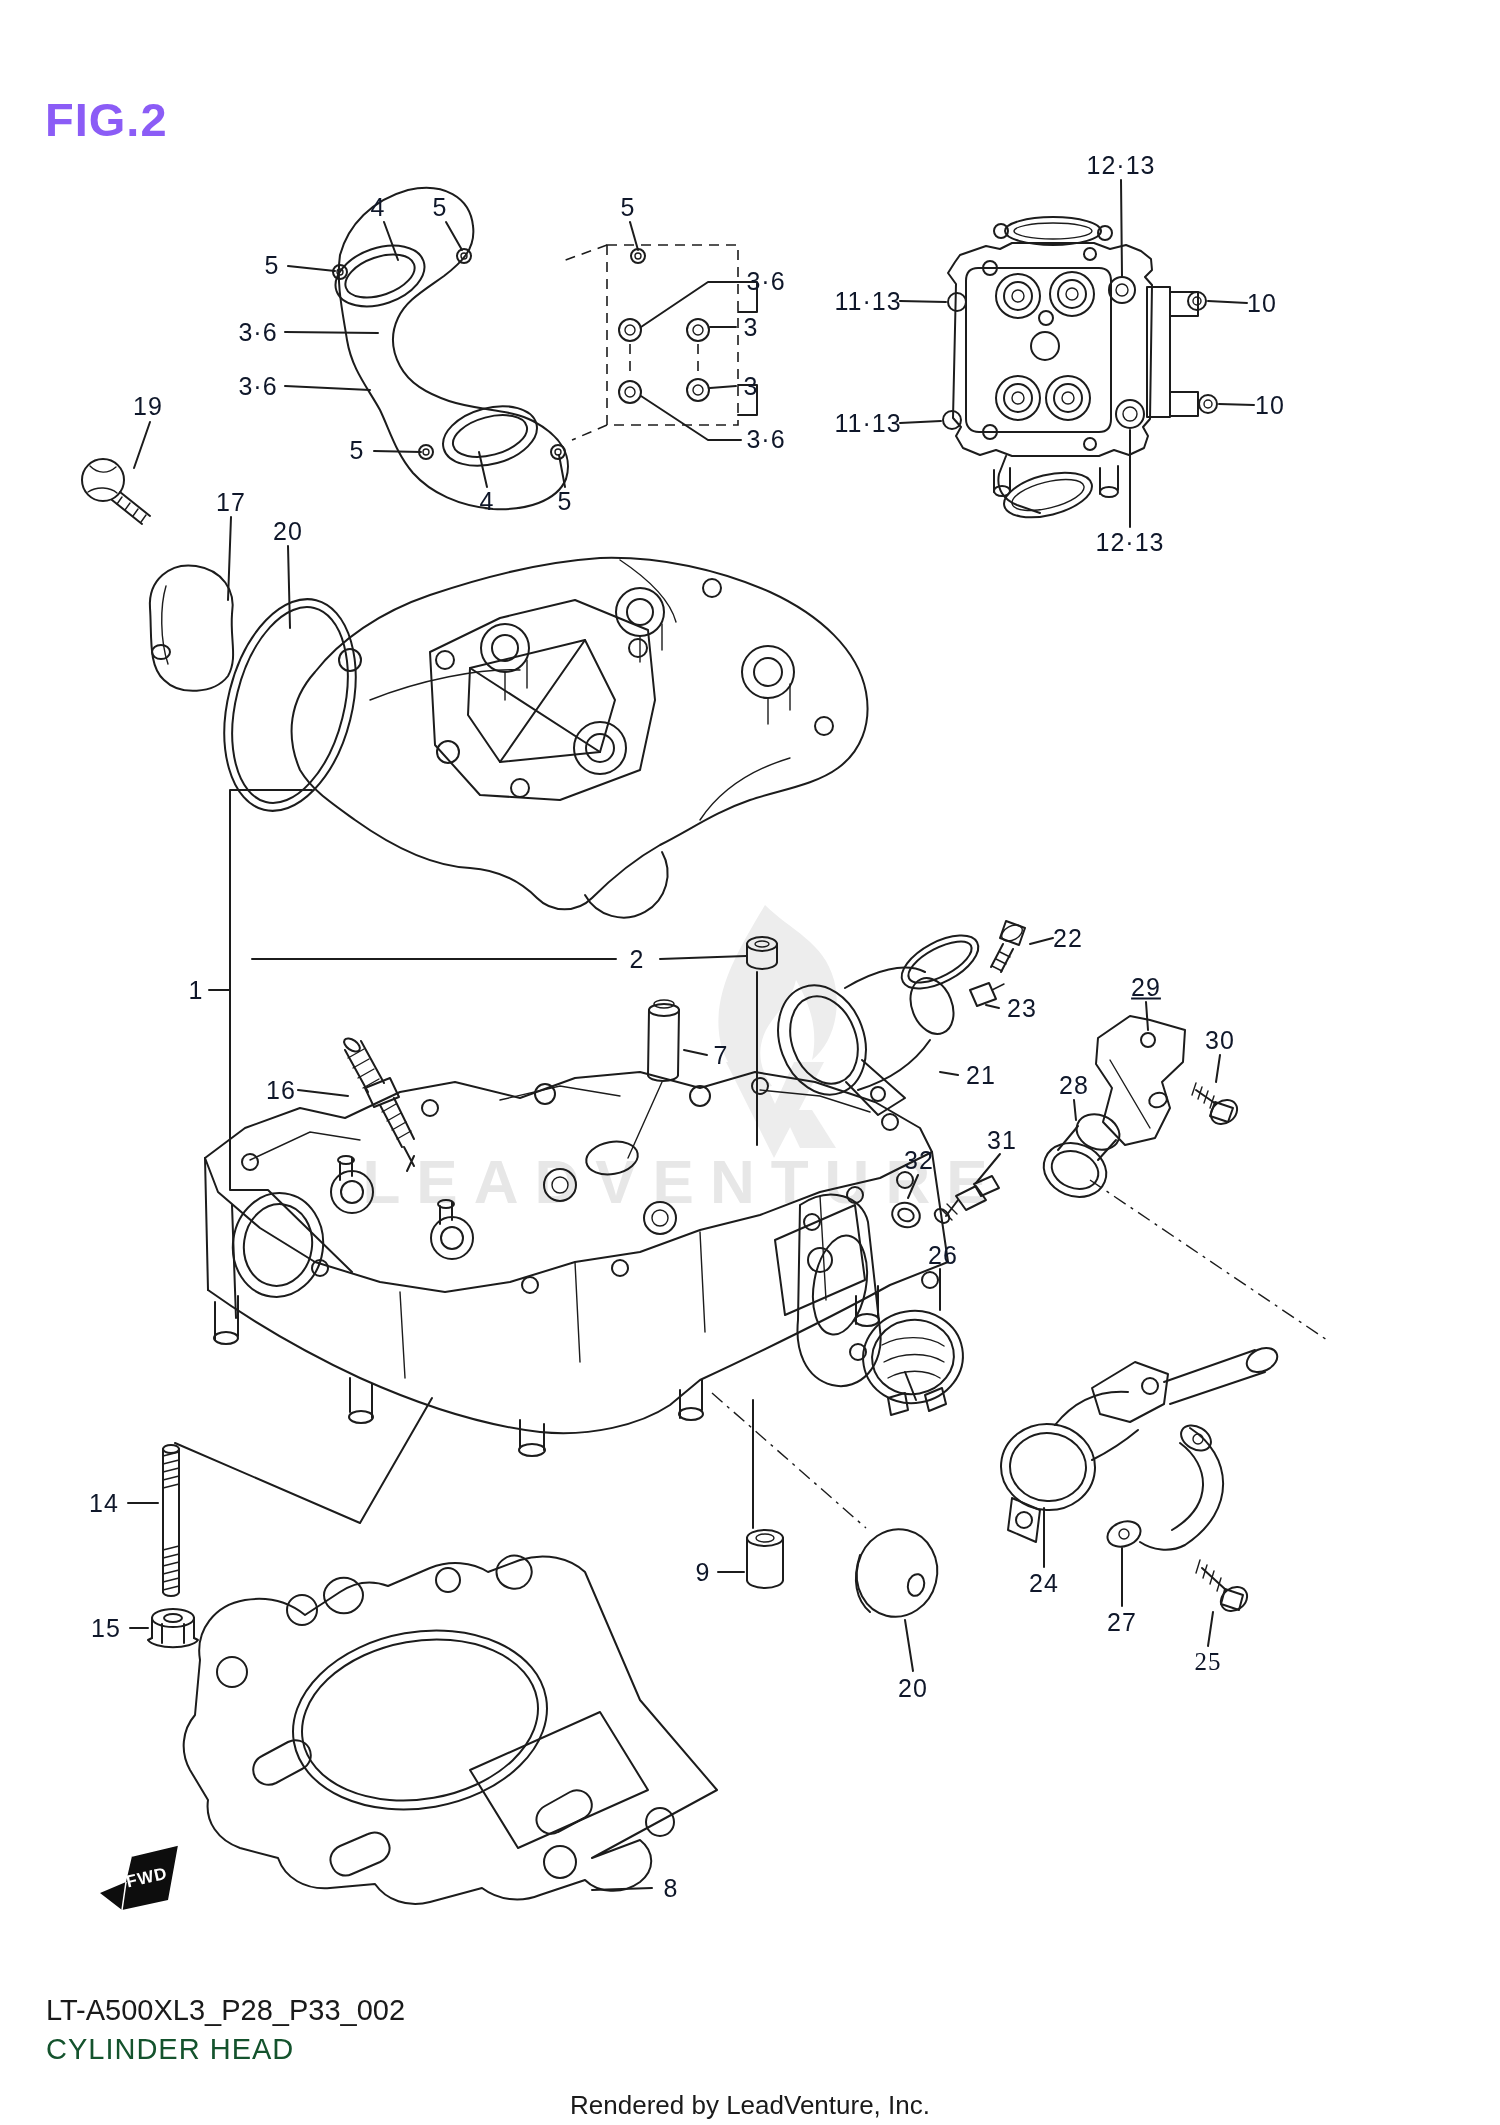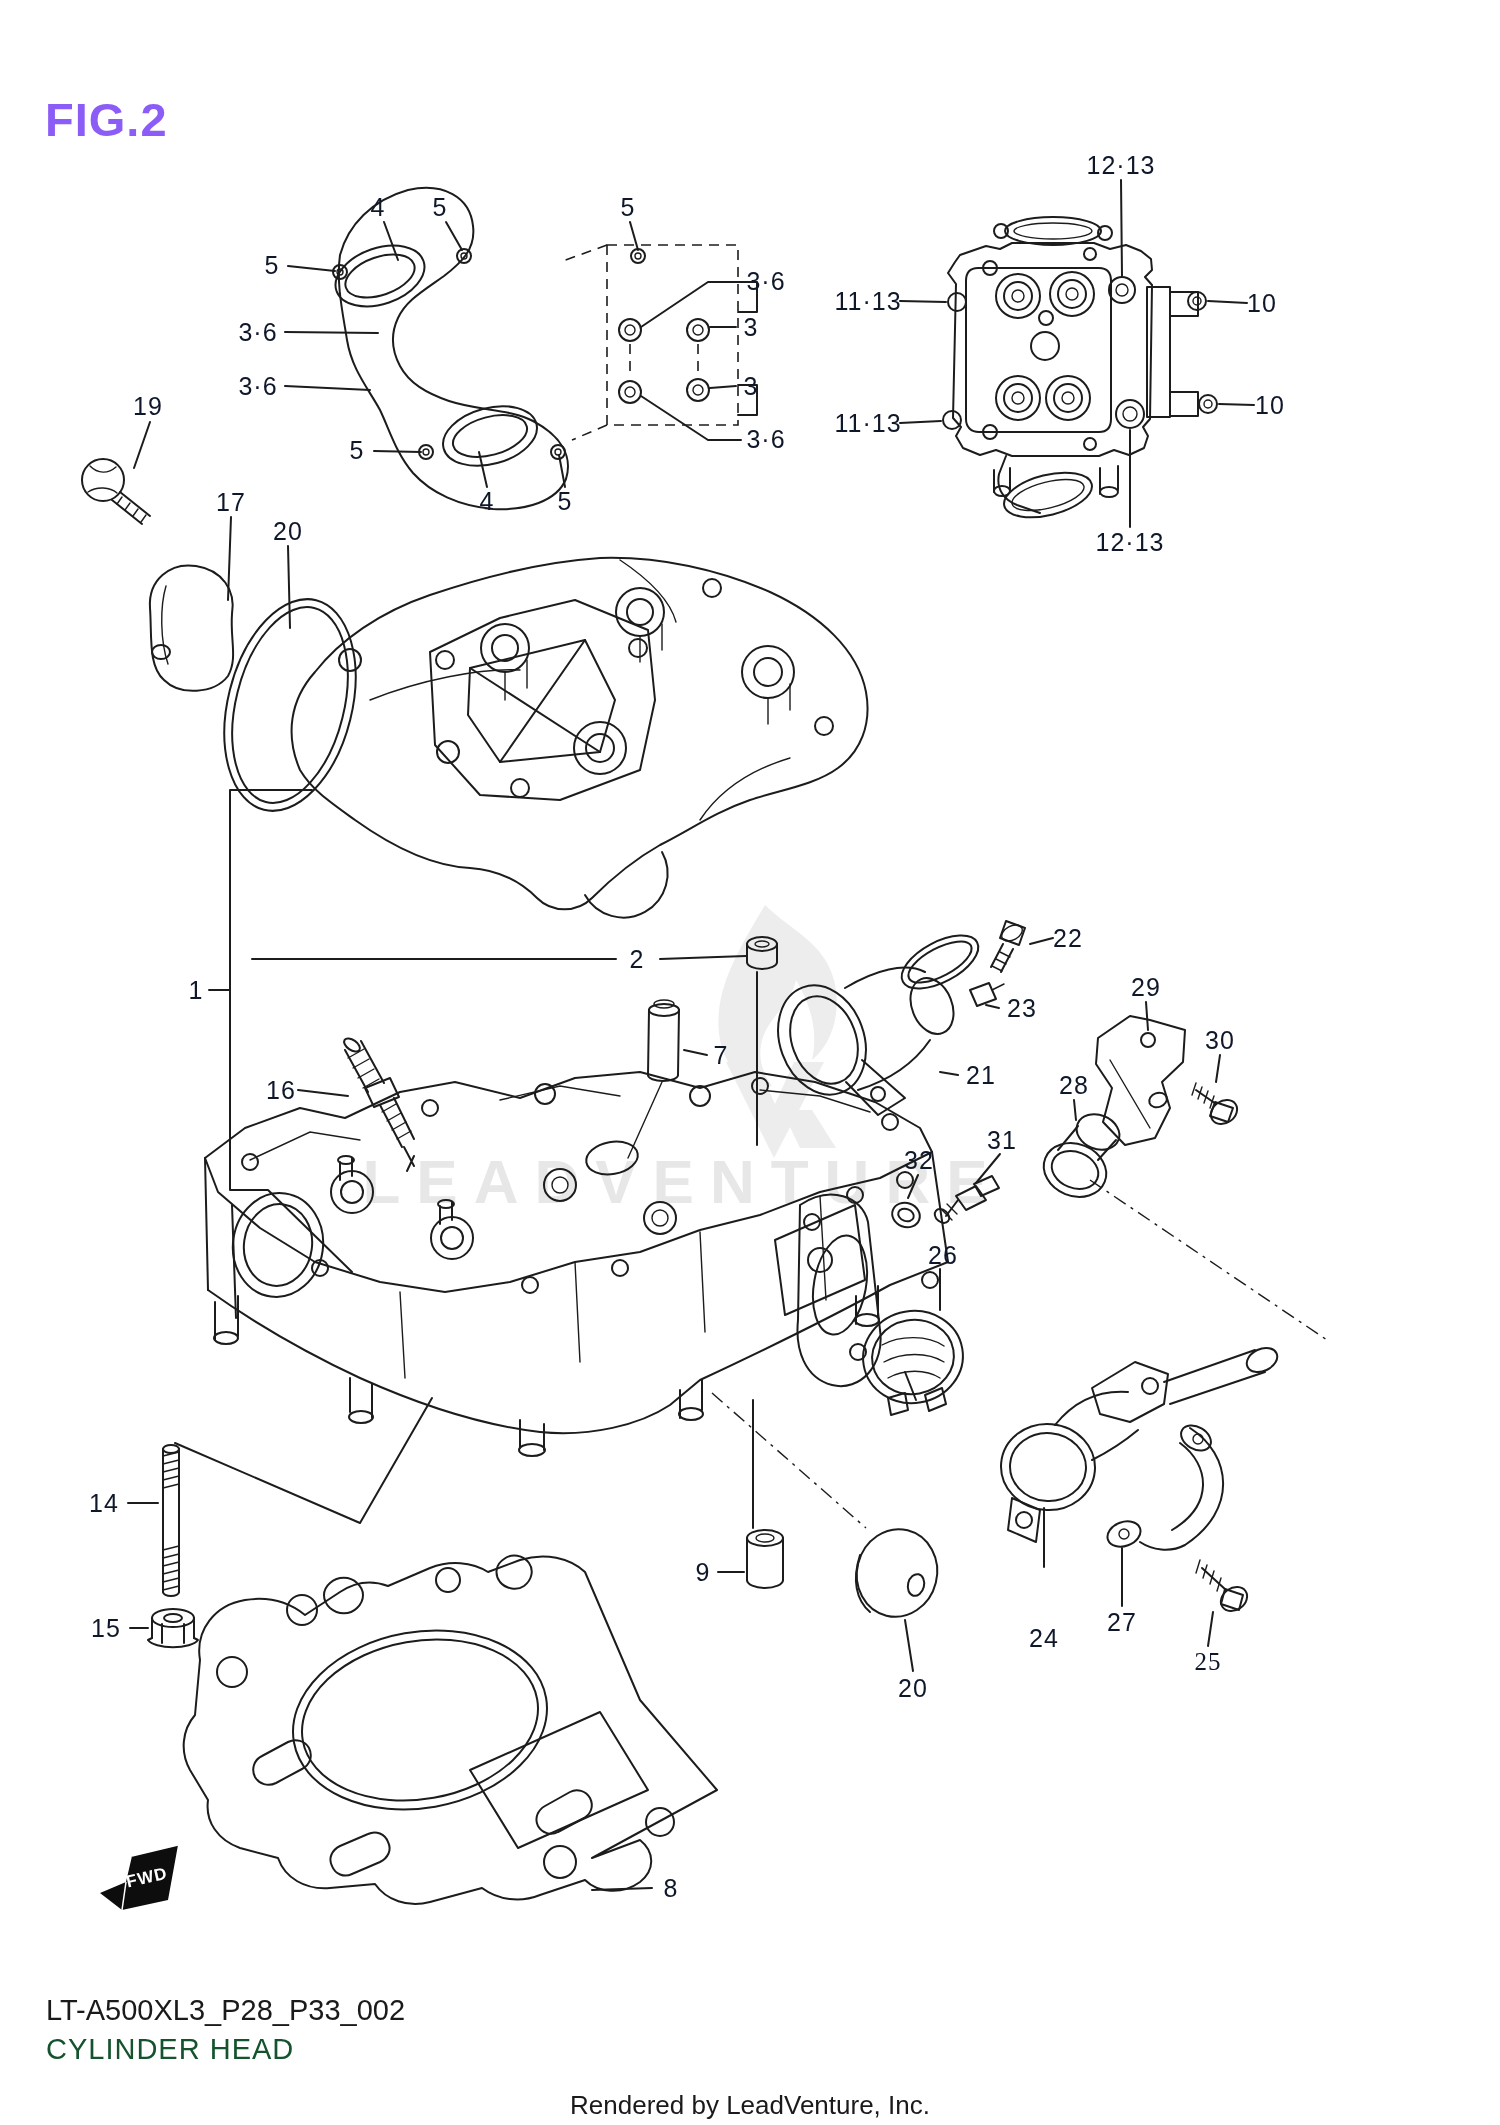--- a/index.html
+++ b/index.html
@@ -455,31 +455,31 @@
       <div class="callout" style="left: 148px; top: 406px;">19</div>
       <div class="callout" style="left: 231px; top: 502px;">17</div>
       <div class="callout" style="left: 288px; top: 531px;">20</div>
       <div class="callout" style="left: 196px; top: 990px;">1</div>
       <div class="callout" style="left: 637px; top: 959px;">2</div>
       <div class="callout" style="left: 281px; top: 1090px;">16</div>
       <div class="callout" style="left: 721px; top: 1055px;">7</div>
       <div class="callout" style="left: 1068px; top: 938px;">22</div>
       <div class="callout" style="left: 1022px; top: 1008px;">23</div>
       <div class="callout" style="left: 981px; top: 1075px;">21</div>
-      <div class="callout" style="left: 1146px; top: 987px;">29</div>
+      <div class="callout" style="left: 1146px; top: 987px; text-decoration: underline;">29</div>
       <div class="callout" style="left: 1220px; top: 1040px;">30</div>
       <div class="callout" style="left: 1074px; top: 1085px;">28</div>
       <div class="callout" style="left: 1002px; top: 1140px;">31</div>
       <div class="callout" style="left: 919px; top: 1160px;">32</div>
       <div class="callout" style="left: 943px; top: 1255px;">26</div>
       <div class="callout" style="left: 104px; top: 1503px;">14</div>
       <div class="callout" style="left: 106px; top: 1628px;">15</div>
       <div class="callout" style="left: 703px; top: 1572px;">9</div>
       <div class="callout" style="left: 913px; top: 1688px;">20</div>
-      <div class="callout" style="left: 1044px; top: 1638px;">24</div>
+      <div class="callout" style="left: 1044px; top: 1583px;">24</div>
       <div class="callout" style="left: 1122px; top: 1622px;">27</div>
       <div class="callout" style="left: 1208px; top: 1662px; font-family: Liberation Serif, serif;">25</div>
       <div class="callout" style="left: 671px; top: 1888px;">8</div>
     </div>
 
   <div class="fwd-label">FWD</div>
 
   <div class="footer-code">LT-A500XL3_P28_P33_002</div>
   <div class="footer-title">CYLINDER HEAD</div>
   <div class="rendered-by">Rendered by LeadVenture, Inc.</div>

